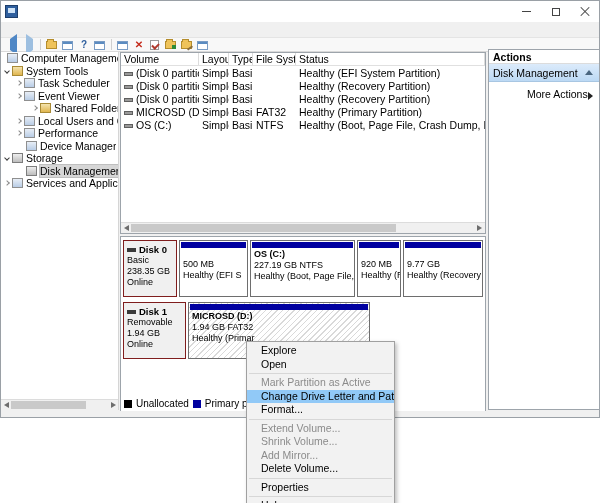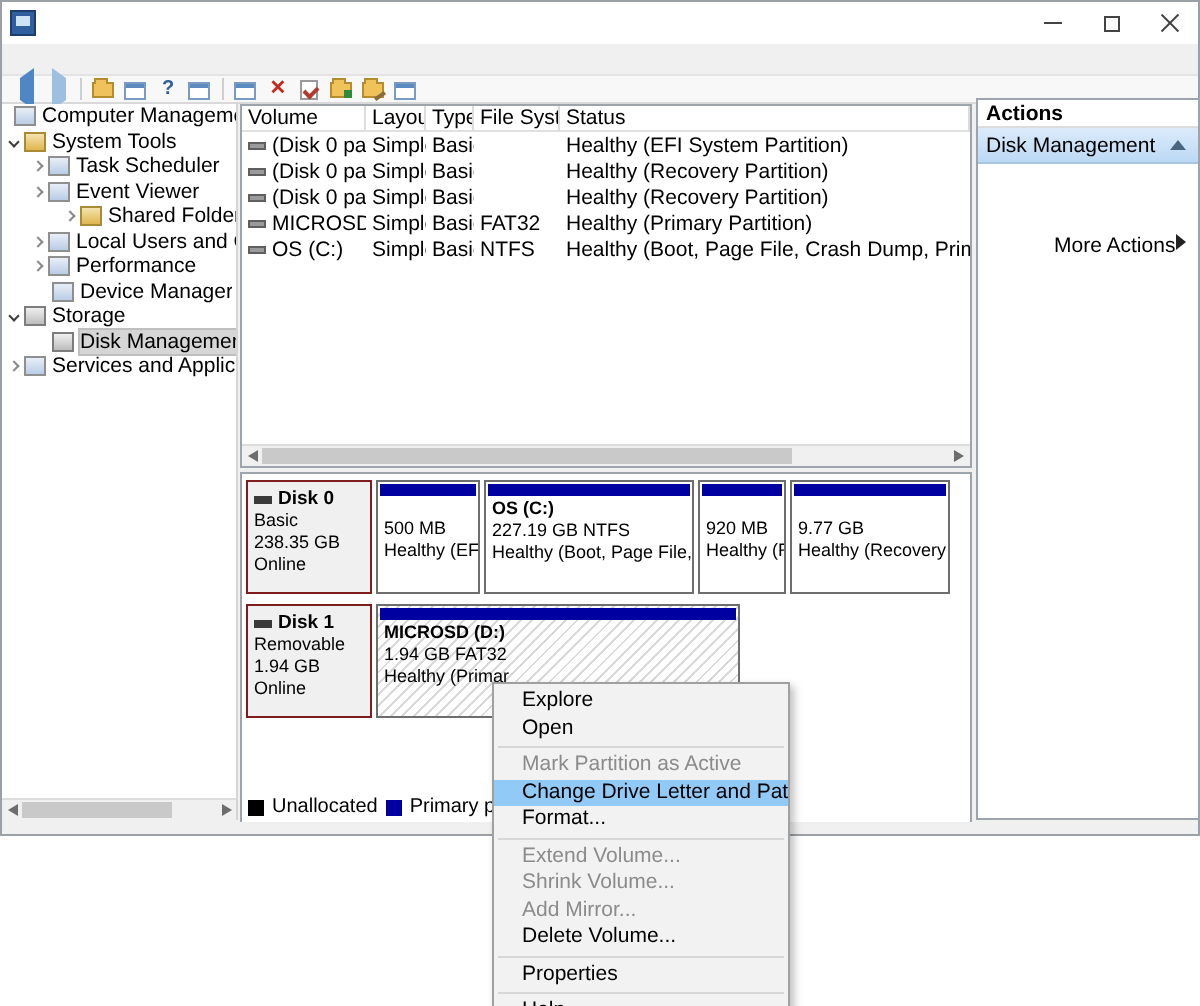--- a/index.html
+++ b/index.html
@@ -67,21 +67,21 @@
   .sb-right { right:3px; border-left:5px solid #6d6d6d; border-right:none; }
   .sb-thumb { position:absolute; top:1px; height:8px; background:#c9c9c9; }
 
   
   #vol-pane { position:absolute; left:119px; top:51px; width:366px; height:182px; background:#fff;
     border:1px solid #9da4ab; font-size:10.5px; }
   .vhead { display:flex; height:13px; border-bottom:1px solid #e0e0e0; }
   .vhead .hc { border-right:1px solid #dcdcdc; padding-left:3px; overflow:hidden; white-space:nowrap; }
   .vrow { display:flex; height:13px; align-items:center; }
   .vrow .c { padding-left:3px; overflow:hidden; white-space:nowrap; }
-  .cw-vol{width:62px;} .cw-lay{width:30px;} .cw-typ{width:24px;} .cw-fs{width:43px;} .cw-st{flex:1;}
+  .cw-vol{width:78px;} .cw-lay{width:30px;} .cw-typ{width:24px;} .cw-fs{width:43px;} .cw-st{flex:1;}
   .vol-ic { display:inline-block; width:9px; height:4px; background:#9a9a9a; border:1px solid #5f5f5f; margin-right:3px; vertical-align:middle; }
   #vol-hscroll { position:absolute; left:0; bottom:0; width:100%; height:11px; background:#f0f0f0; border-top:1px solid #dcdcdc; }
 
   
   #disk-pane { position:absolute; left:119px; top:235px; width:366px; height:176px; background:#fff;
     border:1px solid #9da4ab; }
   .disk-box { position:absolute; left:2px; width:360px; height:57px; display:flex; }
   .disk-label { width:63px; height:100%; background:#f0f0f0; border:1px solid #7f1d1d;
     font-size:9px; padding:3px 0 0 3px; line-height:11px; }
   .disk-label .dname { font-weight:bold; font-size:9.5px; display:flex; align-items:center; }
@@ -97,21 +97,21 @@
   #legend { position:absolute; left:3px; bottom:2px; display:flex; align-items:center; font-size:10px; gap:4px; }
   .lg-sq { width:8px; height:8px; display:inline-block; }
 
   
   #actions { position:absolute; left:487px; top:48px; width:112px; bottom:7px; background:#fff;
     border:1px solid #9da4ab; font-size:10.5px; }
   #actions-header { height:14px; font-weight:bold; padding:1px 0 0 4px; border-bottom:1px solid #dcdcdc; }
   #act-group { height:18px; display:flex; align-items:center; padding:0 6px 0 4px;
     background:linear-gradient(#dcebfb,#bcd9f4); border-bottom:1px solid #a8c6e2; }
   .caret-up { margin-left:auto; width:0; height:0; border:4px solid transparent; border-bottom:5px solid #4a667f; border-top:none; }
-  #act-more { height:18px; display:flex; align-items:flex-start; padding-left:38px; padding-right:6px;margin-top:35px; }
+  #act-more { height:18px; display:flex; align-items:flex-end; padding-left:38px; padding-right:6px; }
   .tri-right { margin-left:auto; width:0; height:0; border:4px solid transparent; border-left:5px solid #222; border-right:none; }
 
   #win-bottom { position:absolute; left:0; right:0; bottom:0; height:6px; background:#f0f0f0; }
 
   
   #ctx { position:absolute; left:246px; top:341px; width:149px; background:#f2f2f2;
     border:1px solid #a0a0a0; box-shadow:2px 2px 4px rgba(0,0,0,.25); font-size:10.5px; padding:2px 0; z-index:50; }
   .mi { height:13.5px; line-height:13.5px; padding-left:14px; white-space:nowrap; overflow:hidden; }
   .mi.disabled { color:#8b8b8b; }
   .mi.hl { background:#91c9f7; }
@@ -288,21 +288,21 @@
         <div class="disk-label">
           <div class="dname">
               <span class="disk-ic"></span>
               <span>Disk 0</span>
             </div>
           <div>Basic</div>
           <div>238.35 GB</div>
           <div>Online</div>
         </div>
         <div class="parts">
-          <div class="part" style="width:52px">
+          <div class="part" style="width:69px">
             <div class="strip"></div>
             <div class="pl spacer-line">500 MB</div>
             <div class="pl">Healthy (EFI S</div>
           </div>
           <div class="part" style="width:105px">
             <div class="strip"></div>
             <div class="pl b">OS  (C:)</div>
             <div class="pl">227.19 GB NTFS</div>
             <div class="pl">Healthy (Boot, Page File, Crash</div>
           </div>

